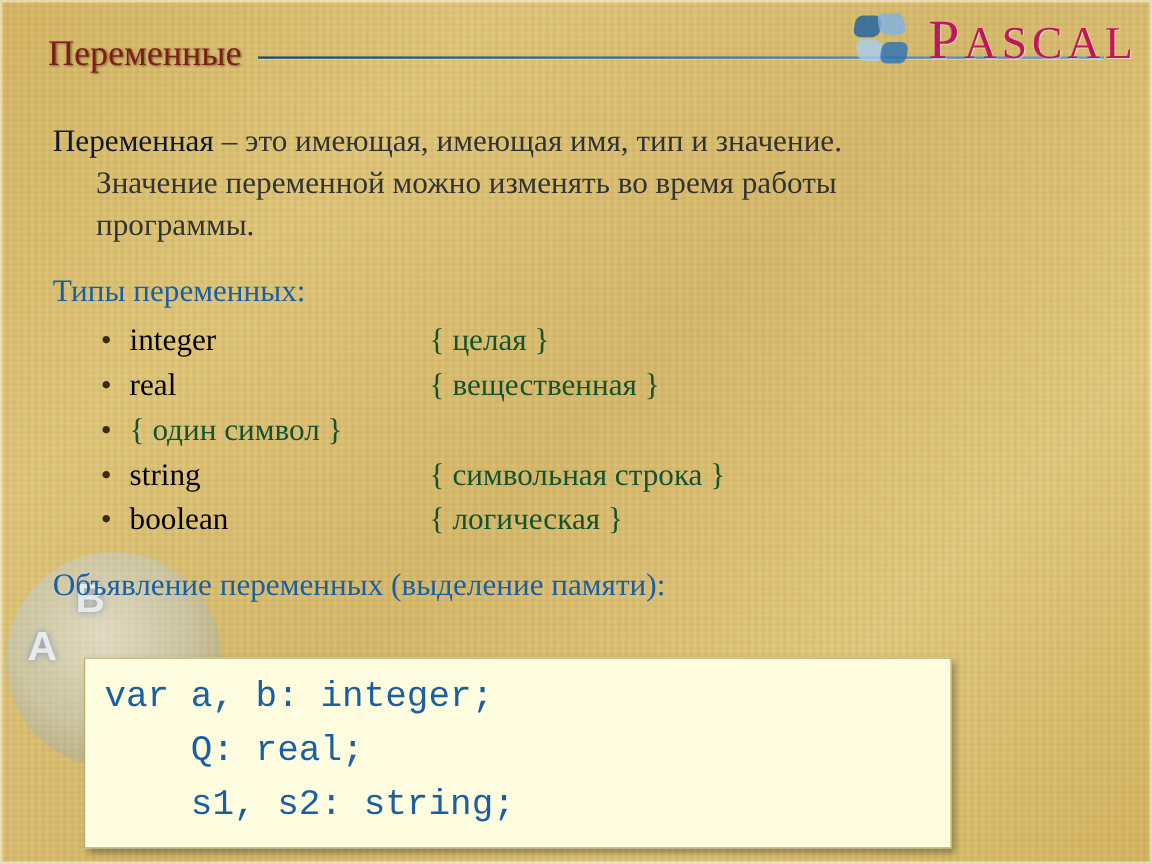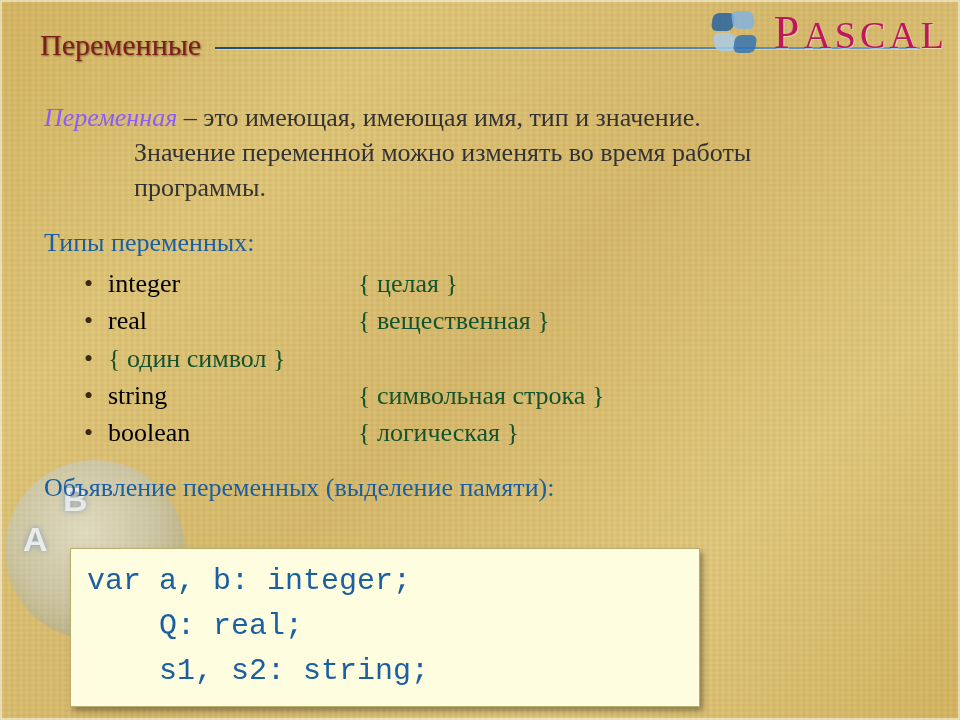--- a/index.html
+++ b/index.html
@@ -81,32 +81,32 @@
     color: #be185d;
     text-shadow: 1px 1px 0 rgba(255,255,255,0.4);
   }
   .logo-text .big { font-size: 46px; }
 
   .content {
     position: absolute; left: 44px; right: 44px; top: 100px;
     font-size: 26px; line-height: 1.35;
   }
   .def-row { margin-bottom: 12px; }
-  .term { color: #8b5cf6; font-style: italic; }
-  .def-cont { margin-left: 90px; }
+  .term { color: #0f172a; }
+  .def-cont { margin-left: 36px; }
   .section { color: #1b5fa3; margin: 20px 0 6px 0; }
   .types { margin-left: 40px; }
   .type-row { display: flex; align-items: baseline; margin: 2px 0; }
   .bullet { width: 24px; font-size: 26px; color: #3a2a10; }
   .type-name { width: 250px; color: #000000; }
   .type-comment { color: #14532d; }
 
   .codebox {
     position: absolute; left: 70px; top: 548px;
-    width: 630px;
+    width: 723px;
     padding: 10px 16px 12px 16px;
     background: #fffde0;
     border: 1px solid #b8ae70;
     box-shadow: 3px 4px 6px rgba(0,0,0,0.35);
     font-family: "Courier New", Courier, monospace;
     font-size: 30px; line-height: 1.5;
     color: #1b5fa3;
     white-space: pre;
   }
 </style>

